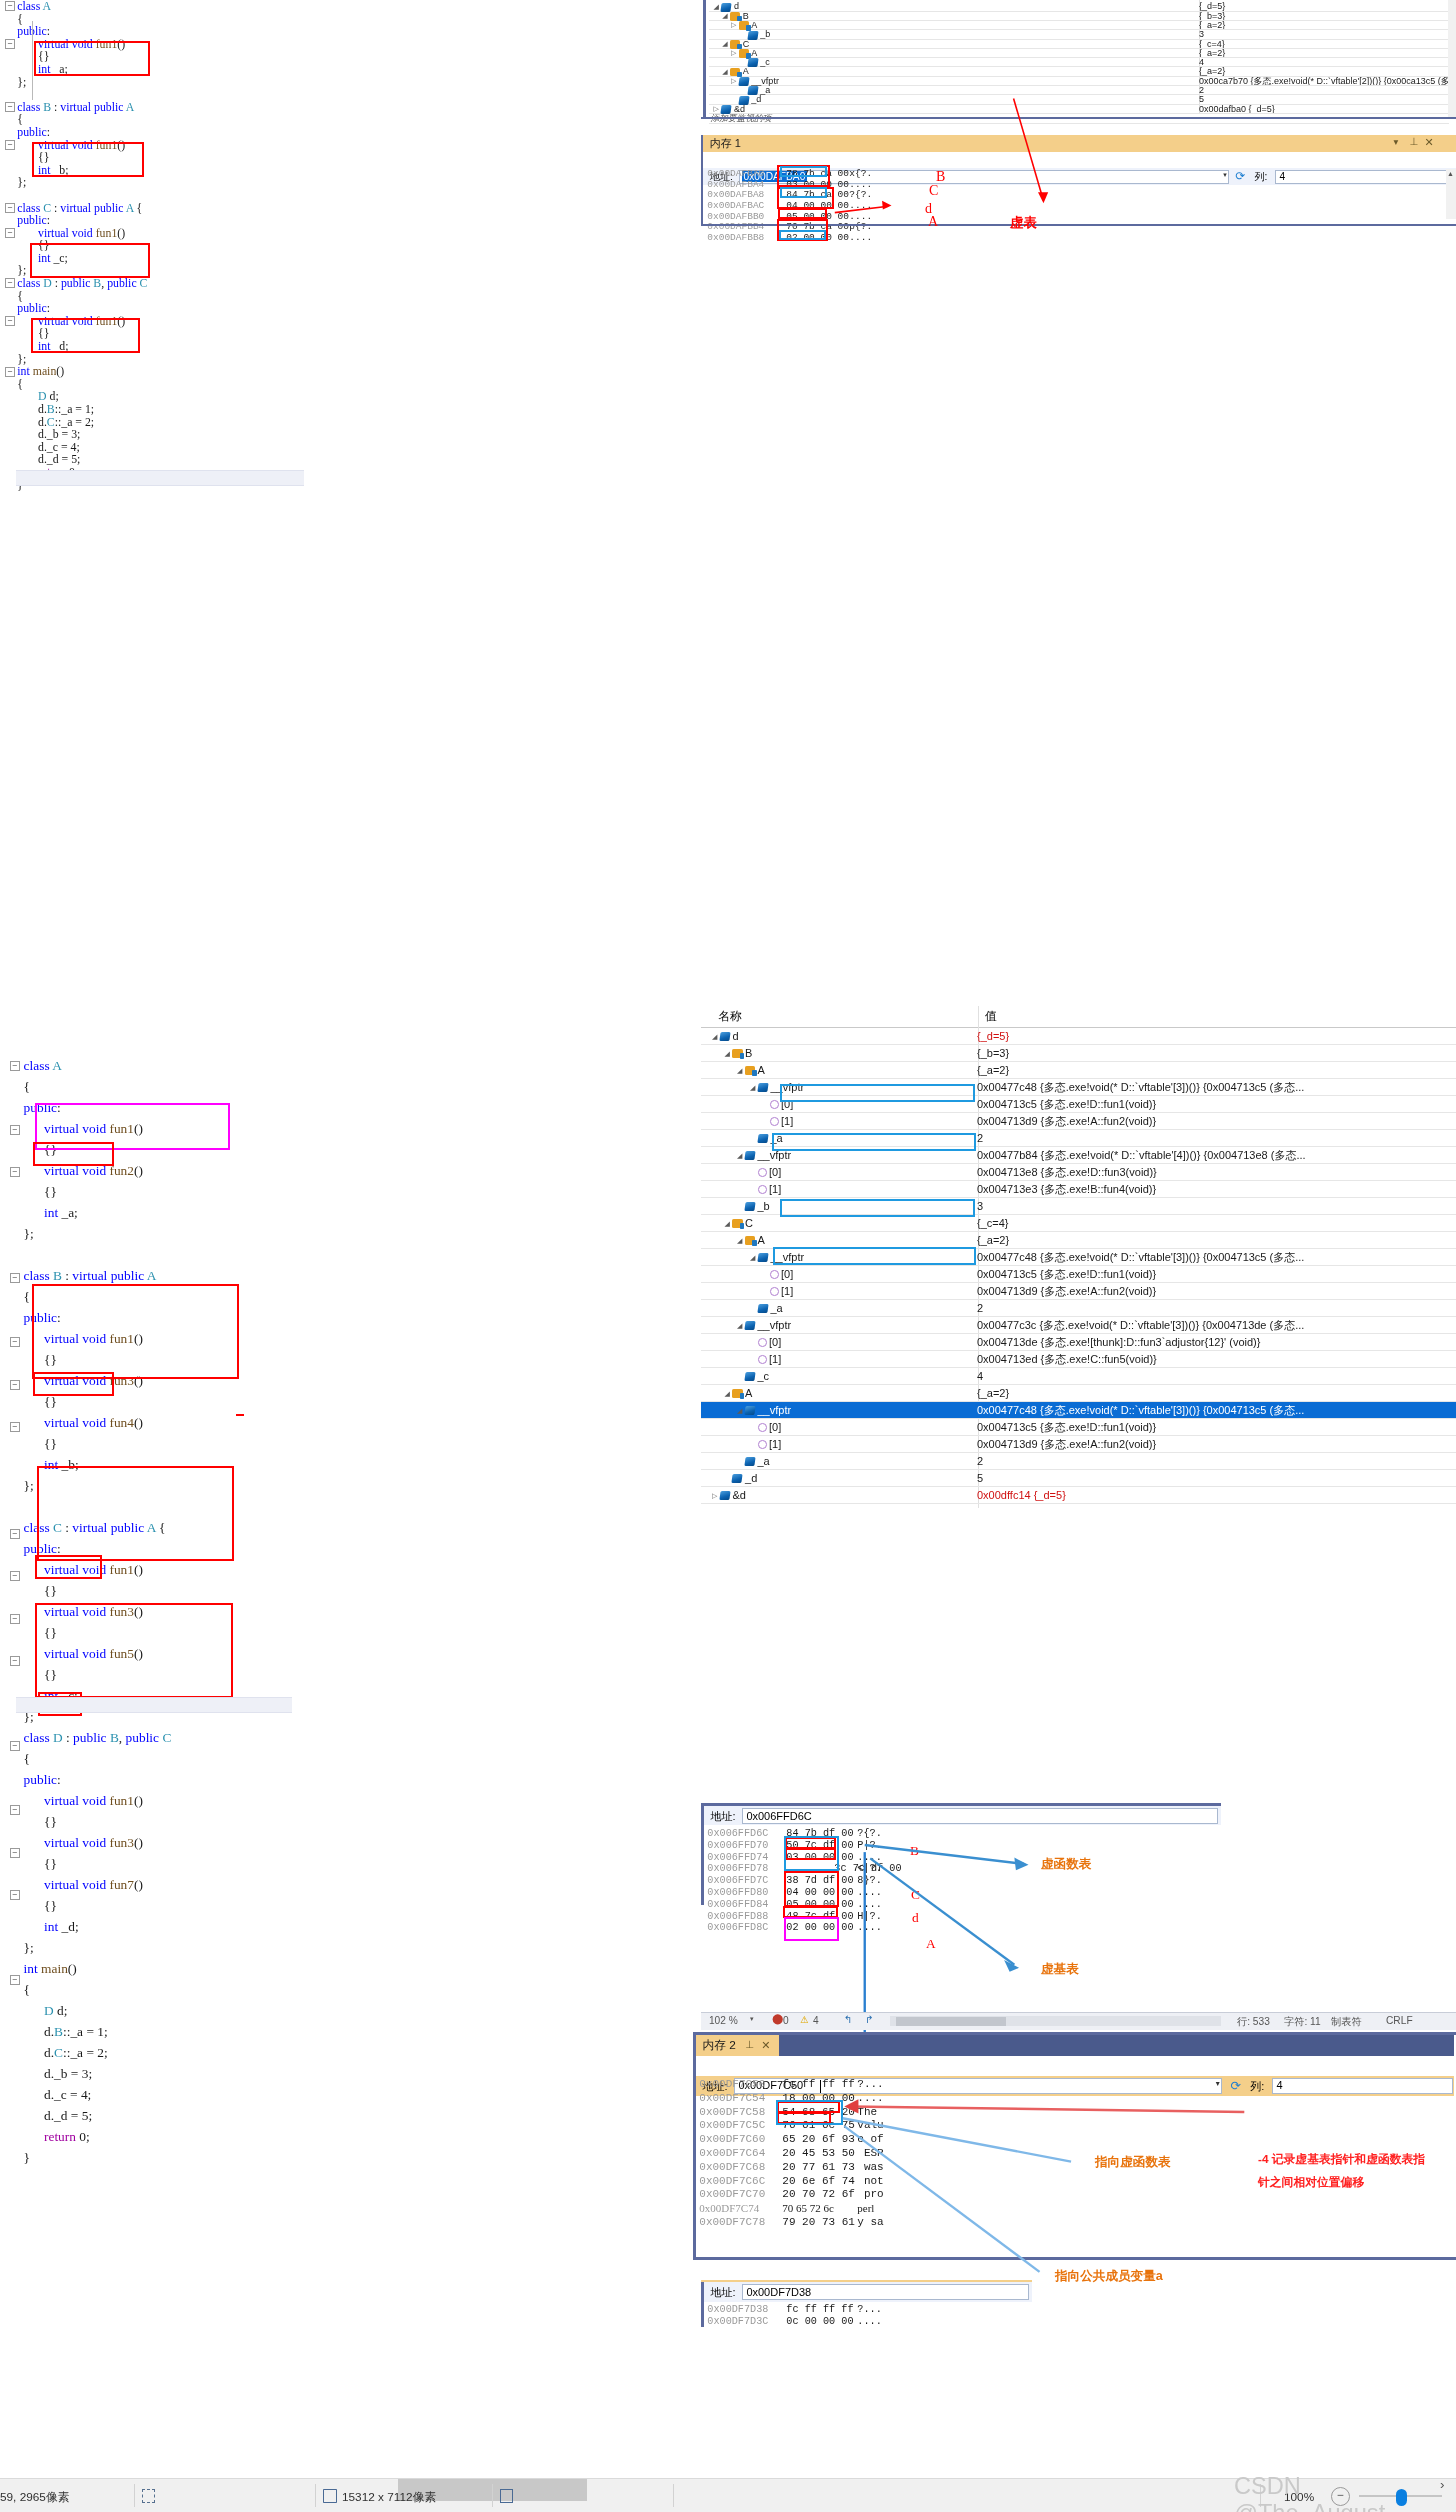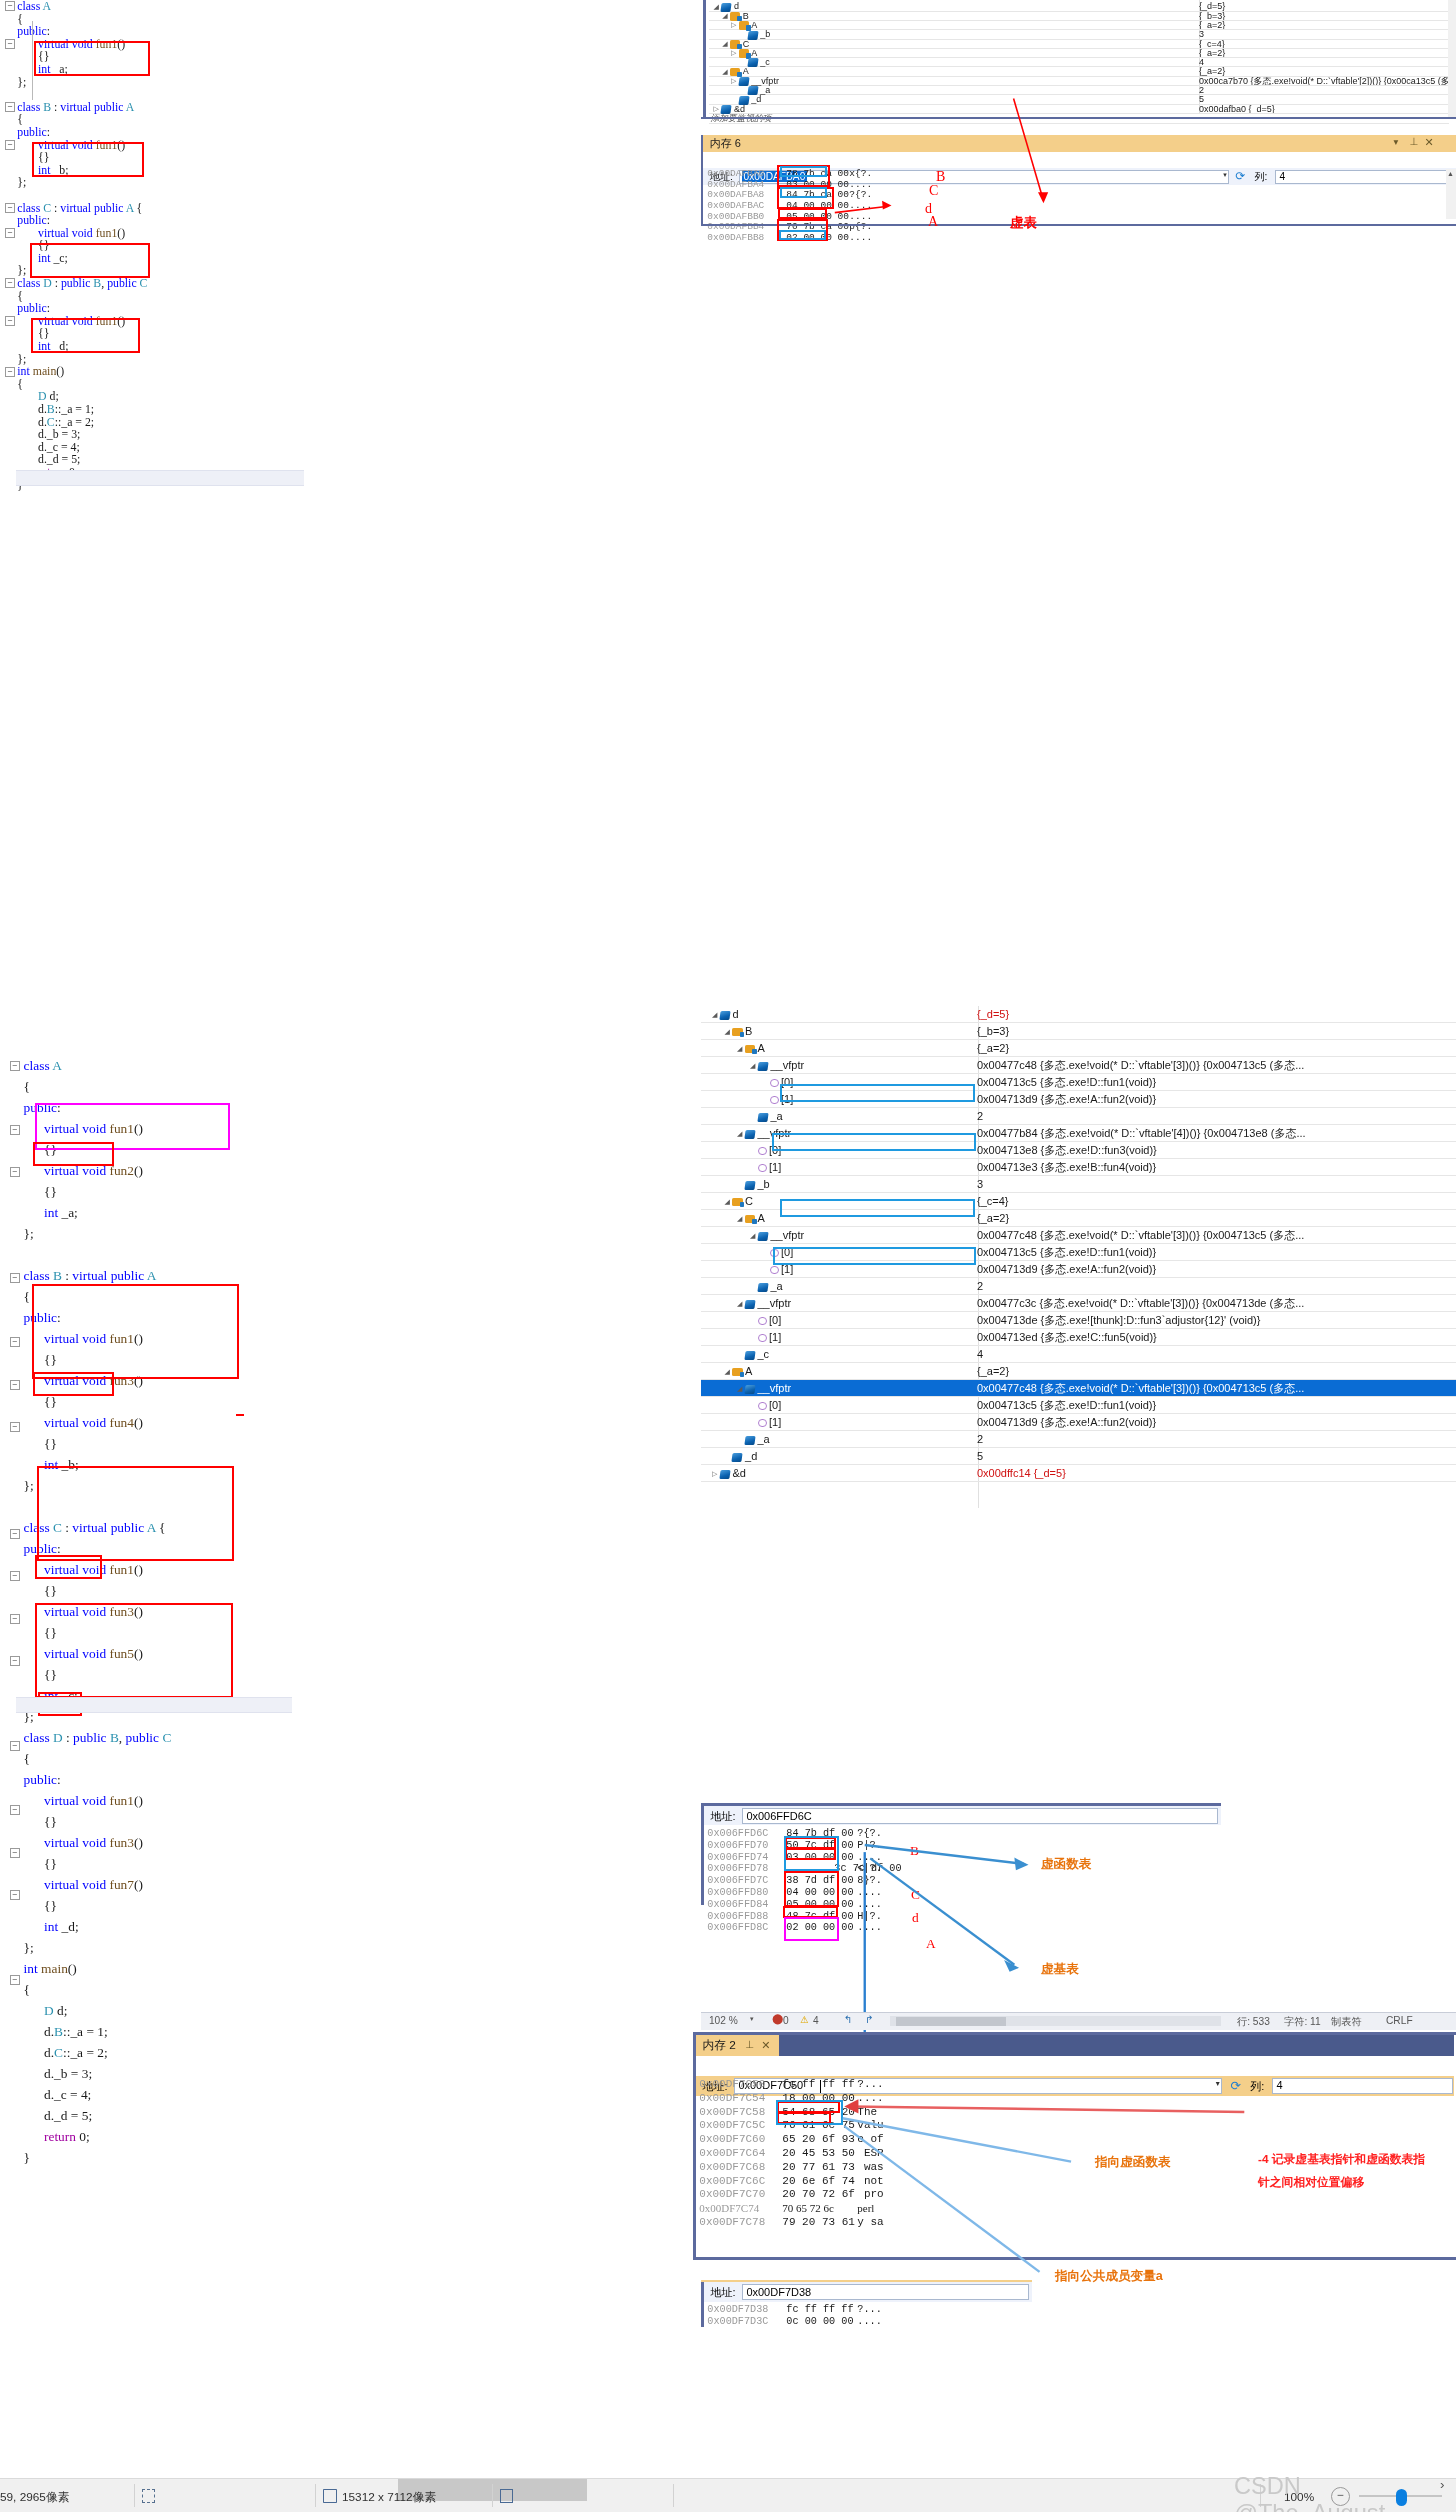--- a/index.html
+++ b/index.html
@@ -130,21 +130,21 @@
         <span class="c-name" style="left: 1.6px; font-style: italic; color: rgb(85, 85, 85);">添加要监视的项</span>
       </div>
     </div>
   <div class="abs" style="left:747px;top:0;width:9.5px;height:118px;background:#f1f1f1;"></div>
 </div>
 <div class="abs" style="left:701px;top:117px;width:756px;height:2.4px;background:#5c6a9e;"></div>
 
 <div class="abs panel-frame" style="left:701px;top:135px;width:756px;height:91px;border-width:0;">
   <div class="abs" style="left:0;top:0;width:2.4px;height:91px;background:#5c6a9e;"></div>
   <div class="mem-title abs" style="left:2.4px;top:0;width:754px;">
-    <span class="abs" style="left:6.3px;top:0;">内存 6</span>
+    <span class="abs" style="left:6.3px;top:0;">内存 1</span>
     <span class="abs" style="left:690px;top:-0.8px;font-size:9.5px;color:#6b5a2a;">▾</span>
     <span class="abs" style="left:706px;top:-0.8px;font-size:10.2px;color:#6b5a2a;">⊥</span>
     <span class="abs" style="left:721px;top:-0.8px;font-size:11px;color:#6b5a2a;">✕</span>
   </div>
   <div class="mem-addrbar abs" style="left:2.4px;top:16.5px;width:754px;">
     <span class="abs" style="left:6.3px;top:1.6px;font-size:10.2px;">地址:</span>
     <div class="mem-input abs" style="left:36px;top:1.6px;width:490px;height:14px;">
       <span class="abs" style="left:1.6px;top:0.8px;font-size:10.2px;background:#0a6cd4;color:#fff;padding:0 1.6px;">0x00DAFBA0</span>
       <span class="abs" style="right:1.6px;top:0;font-size:7px;color:#333;">▾</span>
     </div>
@@ -197,20 +197,25 @@
 <div class="redbox" style="left:31.5px;top:1284px;width:207px;height:95px;"></div>
 <div class="redbox" style="left:33px;top:1372px;width:81px;height:23.6px;"></div>
 <div class="redbox" style="left:37px;top:1466px;width:197px;height:95px;"></div>
 <div class="redbox" style="left:35px;top:1555px;width:67px;height:23.6px;"></div>
 <div class="redbox" style="left:35px;top:1603px;width:198px;height:95px;"></div>
 <div class="redbox" style="left:38px;top:1692px;width:44px;height:23.6px;"></div>
 <div class="curline" style="left:15.8px;top:1697px;width:276px;height:14px;"></div>
 <div class="abs" style="left:236px;top:1414px;width:7.9px;height:2.4px;background:#ff0000;"></div>
 
 <div class="abs" style="left:701px;top:1006px;width:756px;height:520px;background:#fff;">
+  <div class="hdr-row" style="position:relative;">
+    <span class="abs" style="left:17.3px;top:0;">名称</span>
+    <span class="abs" style="left:284px;top:0;">值</span>
+
+  </div>
   <div class="abs gridline" style="left:277px;top:0;height:502px;"></div>
 
   <div class="vs-watch" id="watchBottomRows" style="position:relative;">
       <div class="vs-row" style="height: 16px; line-height: 16px; font-size: 11px;">
         <span class="c-name" style="left: 11px;"><span class="arrow-cl">◢</span><span class="ico ico-field"></span><span>d</span></span>
         <span class="c-val red-val" style="left: 276px; width: 510px;">{_d=5}</span>
       </div>
       <div class="vs-row" style="height: 16px; line-height: 16px; font-size: 11px;">
         <span class="c-name" style="left: 23.6px;"><span class="arrow-cl">◢</span><span class="ico ico-base"></span><span>B</span></span>
         <span class="c-val" style="left: 276px; width: 510px;">{_b=3}</span>

